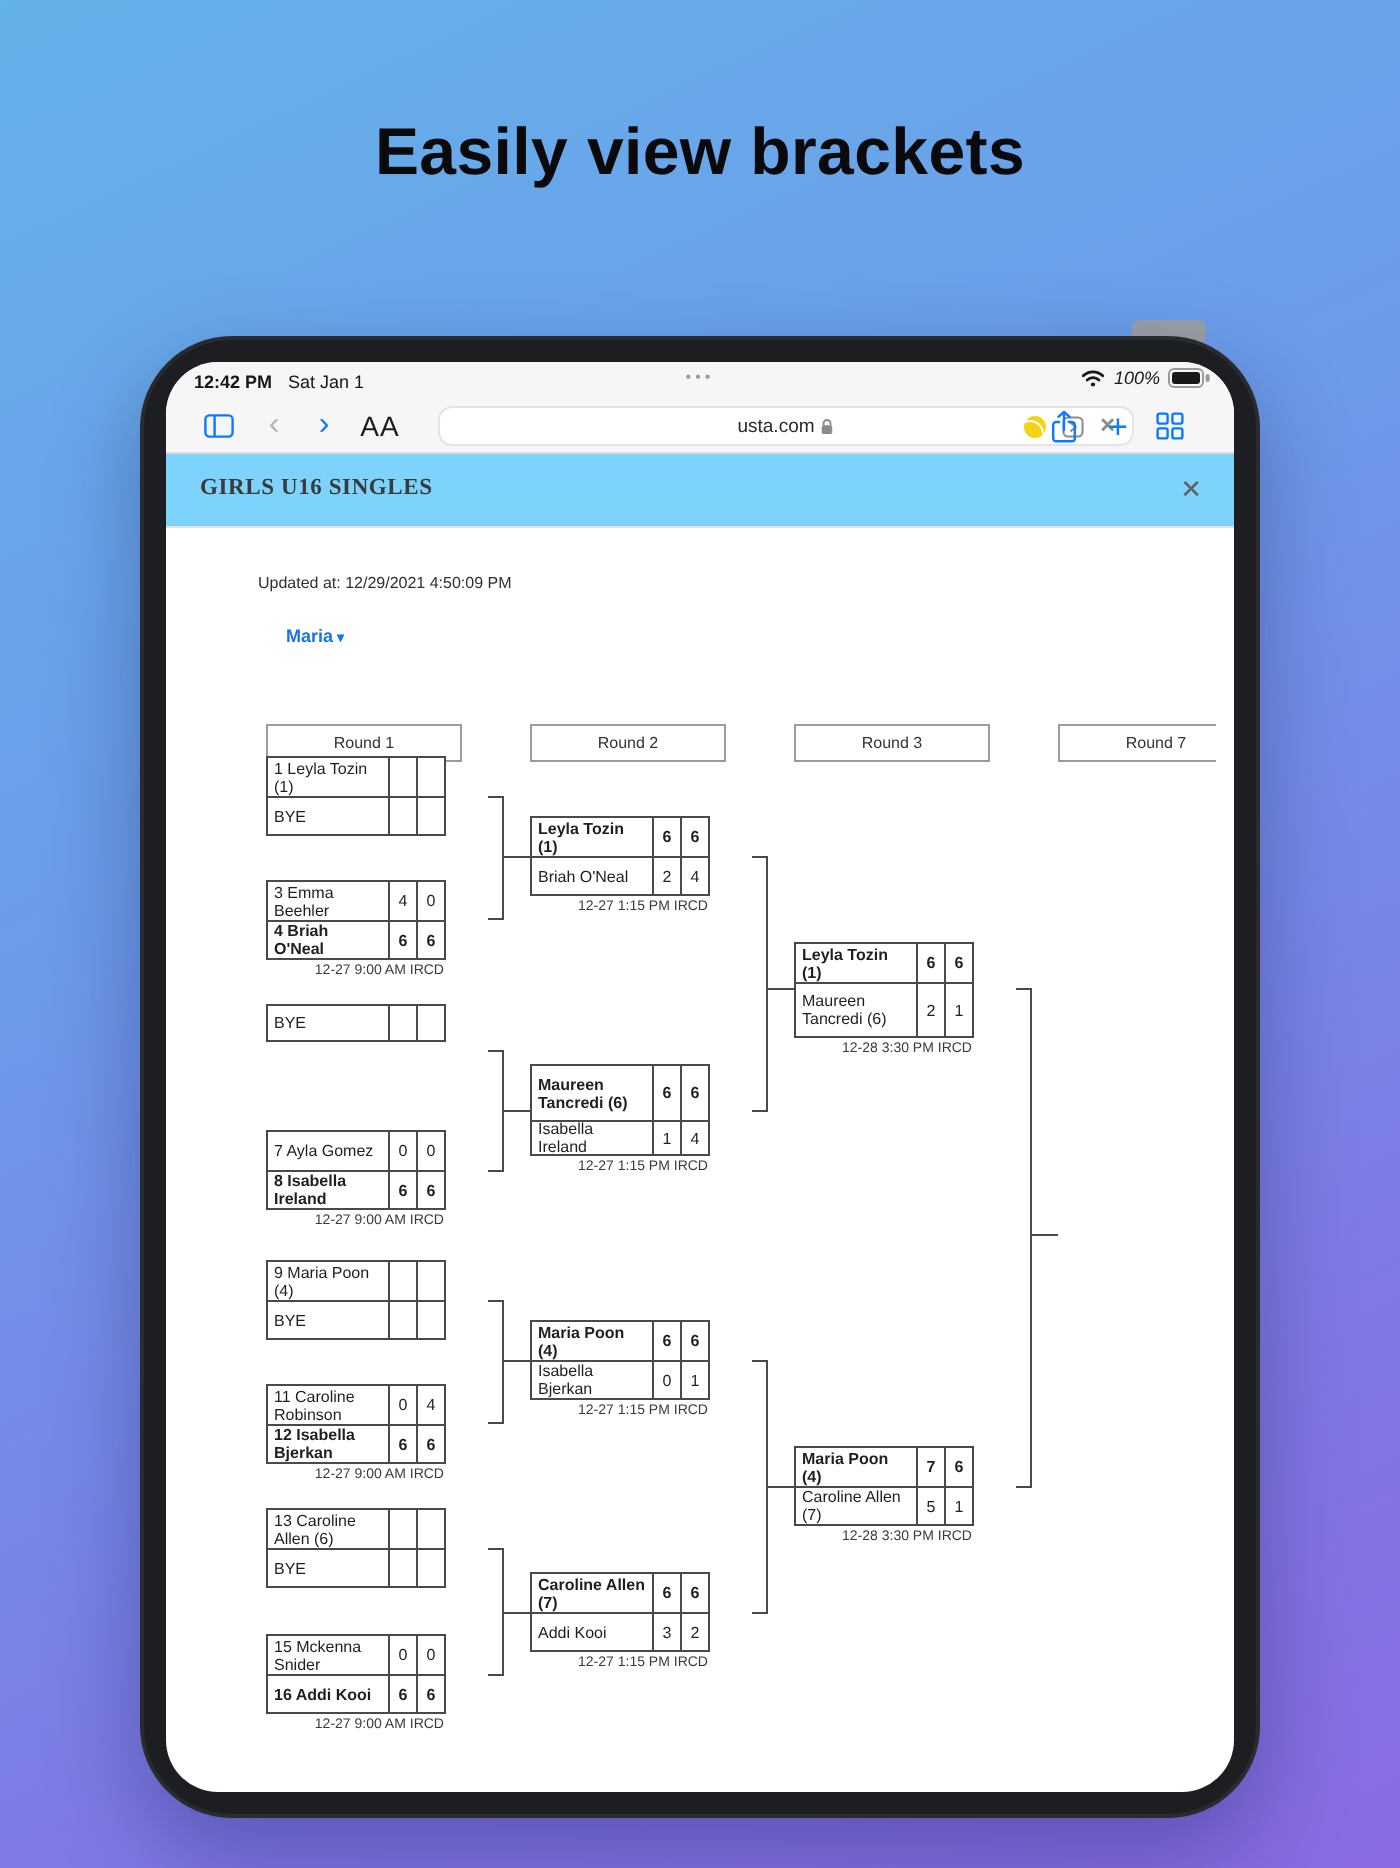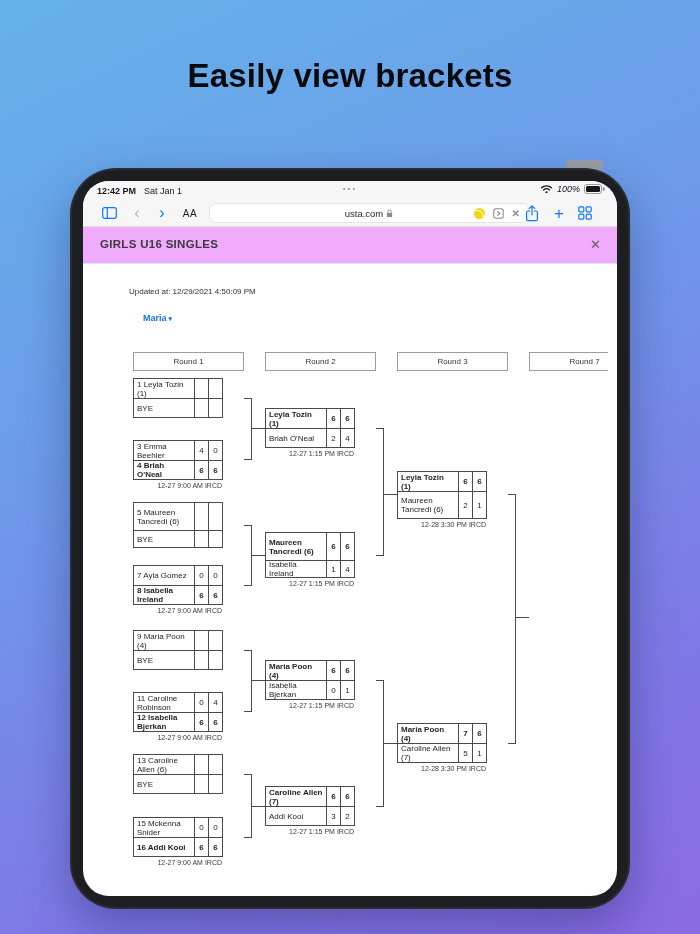--- a/index.html
+++ b/index.html
@@ -31,43 +31,43 @@
   .sb-date { margin-left:8px; }
   .sb-dots { position:absolute; left:50%; top:3px; transform:translateX(-50%); color:#9a9aa0; font-size:8px; letter-spacing:2px; }
   .sb-right { position:absolute; right:12px; top:3px; display:flex; align-items:center; gap:4px; }
   .sb-pct { font-size:9px;font-style:italic; }
   
   .toolbar { position:absolute; top:18px; left:0; width:100%; height:28px; }
   .tb-item { position:absolute; top:0; height:28px; display:flex; align-items:center; justify-content:center; }
   .chev { font-size:16px; line-height:1; }
   .chev.back { color:#b4b4ba; }
   .chev.fwd  { color:#0a7aff; }
-  .reader-aa { font-size:10px; color:#1c1c1e; letter-spacing:.5px; }
+  .reader-aa { font-size:14px; color:#1c1c1e; letter-spacing:.5px; }
   .url-pill {
-    position:absolute; left:126px; top:4px; width:320px; height:20px;
+    position:absolute; left:136px; top:4px; width:348px; height:20px;
     background:#fff; border:1px solid #e4e4e7; border-radius:7px;
     display:flex; align-items:center; justify-content:center; gap:3px;
     font-size:9.5px; color:#2a2a2c;
   }
   .pill-right { position:absolute; right:8px; top:0; height:18px; display:flex; align-items:center; gap:8px; }
   .ball { width:11px; height:11px; border-radius:50%; background:#f2d414; position:relative; overflow:hidden; }
   .ball:after { content:""; position:absolute; left:-4px; top:2px; width:12px; height:12px; border-radius:50%; border:1px solid #fff; }
   .stop-x { color:#8a8a8f; font-size:10px; font-weight:bold; }
   .plus { color:#0a7aff; font-size:17px; font-weight:300; line-height:1; }
   
-  .page-header { position:absolute; top:46px; left:0; width:100%; height:37px; background:#f0abfc; border-bottom:1px solid #e3e3e5; }
+  .page-header { position:absolute; top:46px; left:0; width:100%; height:37px; background:#7dd3fc; border-bottom:1px solid #e3e3e5;font-family:Liberation Serif, serif; }
   .page-title { position:absolute; left:17px; top:11px; font-size:11.5px; font-weight:bold; color:#3a3a3c; letter-spacing:.3px; }
   .page-close { position:absolute; right:16px; top:10px; font-size:13px; color:#5f5f63; cursor:pointer; }
   .updated { position:absolute; left:46px; top:106px; font-size:8px; color:#2f2f31; }
   .draw-link { position:absolute; left:60px; top:132px; font-size:9px; font-weight:bold; color:#1a73e8; }
   .draw-caret { font-size:7px; margin-left:2px; }
   
   .bracket { position:absolute; left:50px; top:165px; width:475px; height:532px; overflow:hidden; font-size:8px; color:#1f1f21; }
   .round-h {
-    position:absolute; top:6px; width:111px; height:19px; background:#fff;
+    position:absolute; top:16px; width:98px; height:19px; background:#fff;
     border:1px solid #9c9c9f; display:flex; align-items:center; justify-content:center; color:#333;
   }
   .match { position:absolute; width:90px; }
   .mbox { border:1px solid #4a4a4c; background:#fff; }
   .prow { display:flex; align-items:stretch; }
   .prow + .prow { border-top:1px solid #4a4a4c; }
   .r20 { height:19px; } .r28 { height:27px; } .r18 { height:17px; }
   .pname { flex:1; padding:1px 3px; align-self:center; line-height:9px; overflow:hidden; }
   .ps { width:14px; border-left:1px solid #4a4a4c; display:flex; align-items:center; justify-content:center; }
   .winner { font-weight:bold; }
@@ -216,25 +216,20 @@
               <span class="pname">4 Briah O'Neal</span>
               <span class="ps">6</span>
               <span class="ps">6</span>
             </div>
         </div>
         <div class="mnote">12-27 9:00 AM IRCD</div>
       </div>
 
       <div class="match" style="left:0;top:156px">
         <div class="mbox">
-          <div class="prow r28">
-              <span class="pname">5 Maureen Tancredi (6)</span>
-              <span class="ps"></span>
-              <span class="ps"></span>
-            </div>
           <div class="prow r18">
               <span class="pname">BYE</span>
               <span class="ps"></span>
               <span class="ps"></span>
             </div>
         </div>
       </div>
 
       <div class="match" style="left:0;top:219px">
         <div class="mbox">

